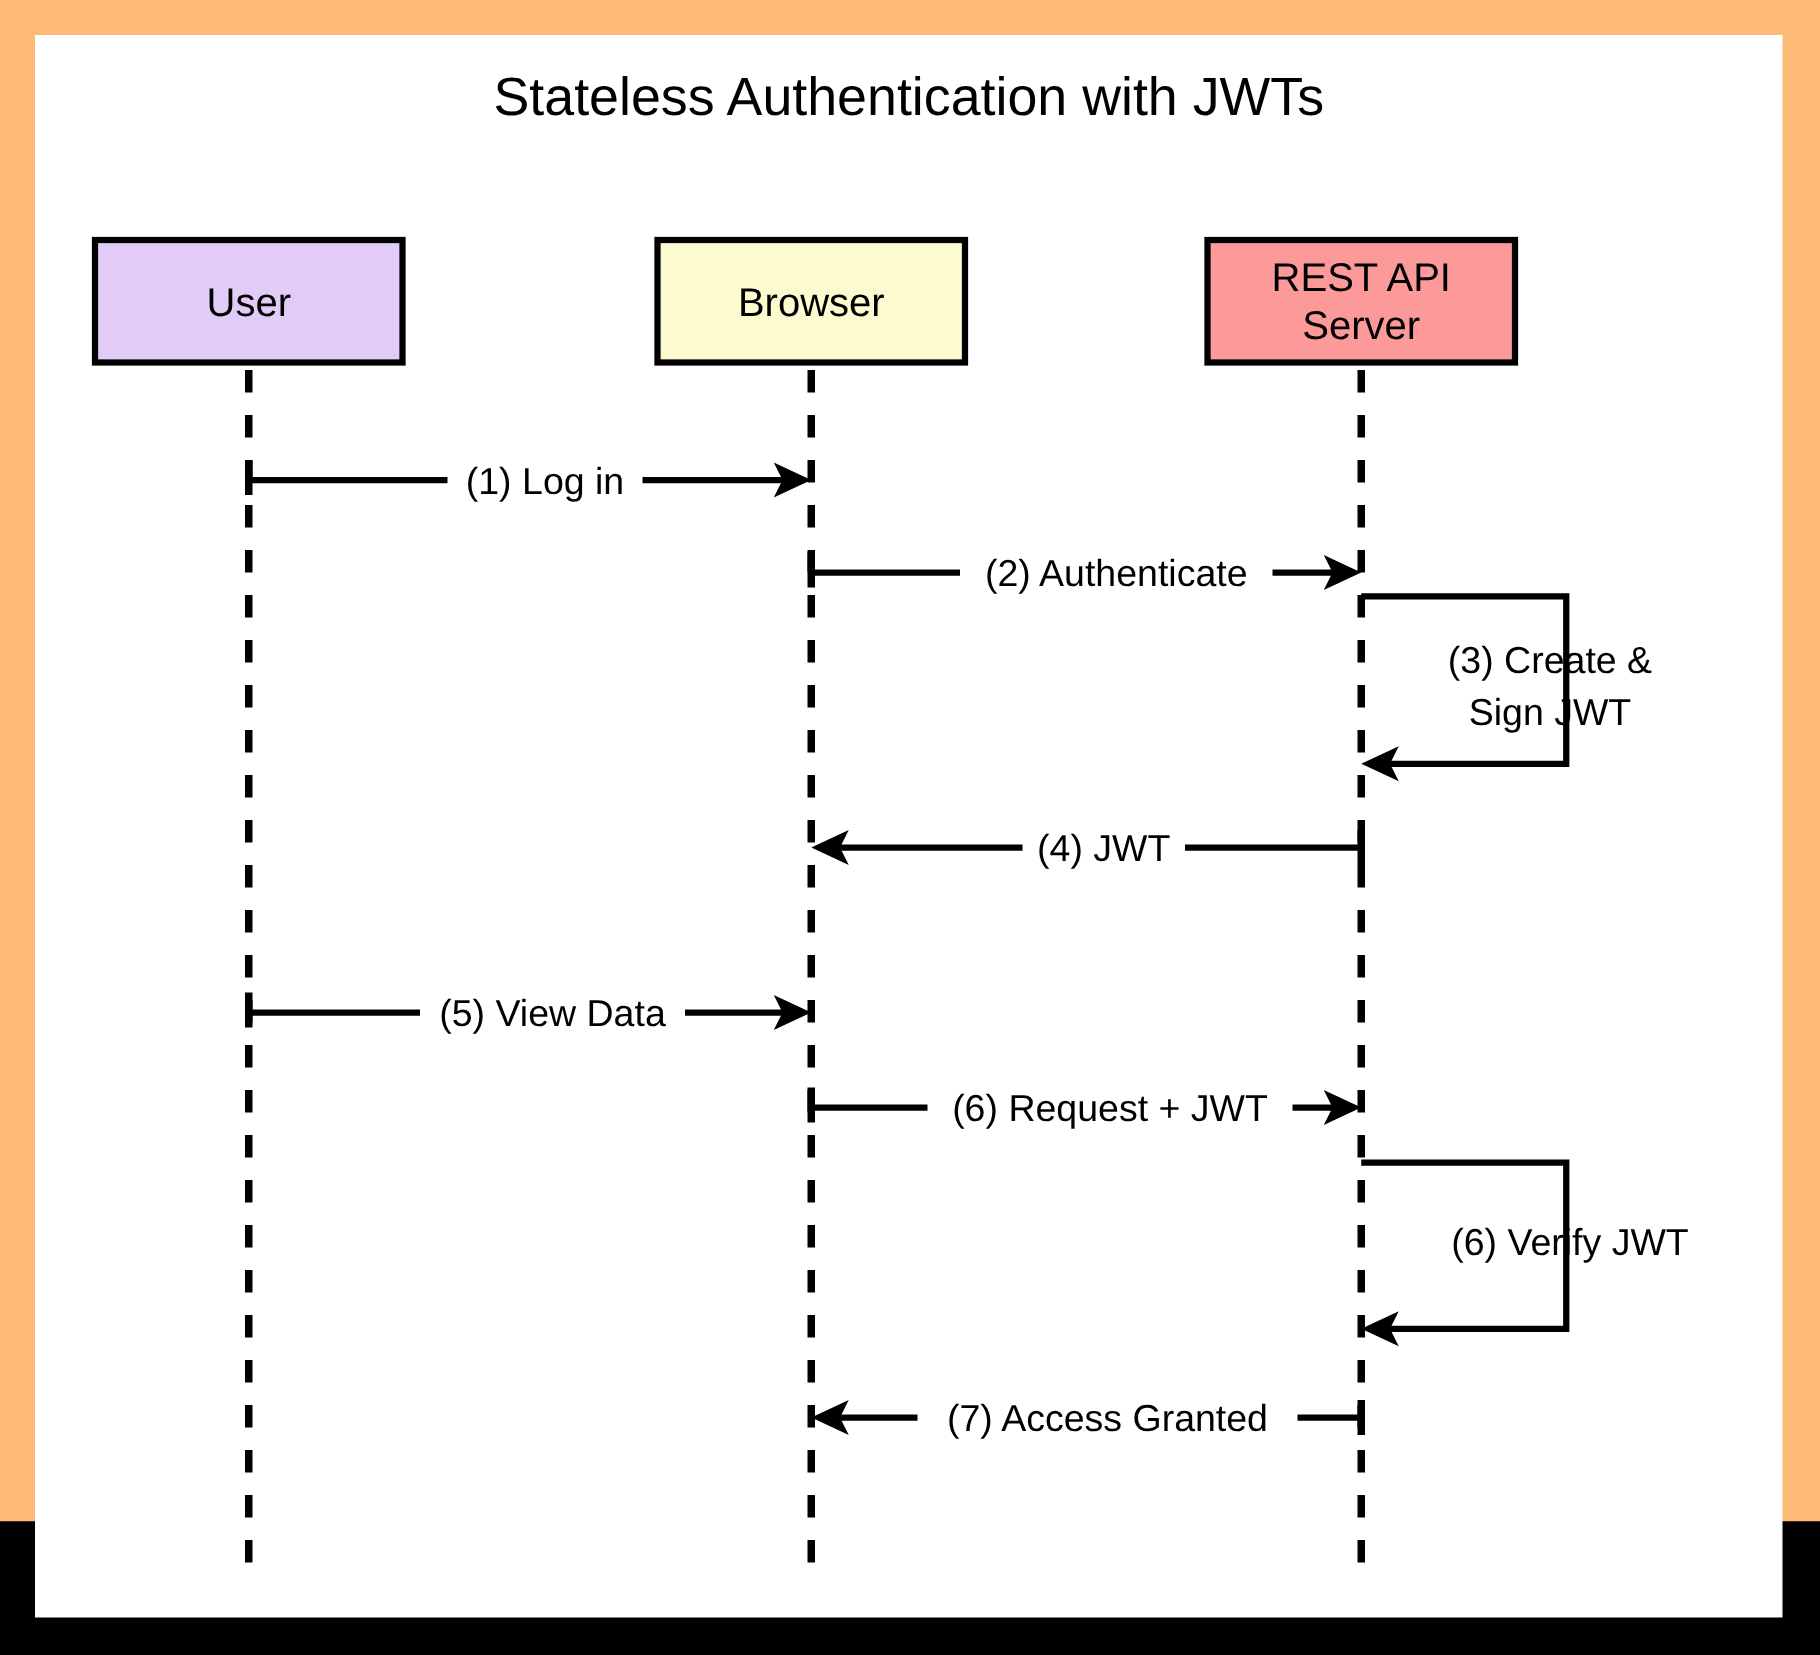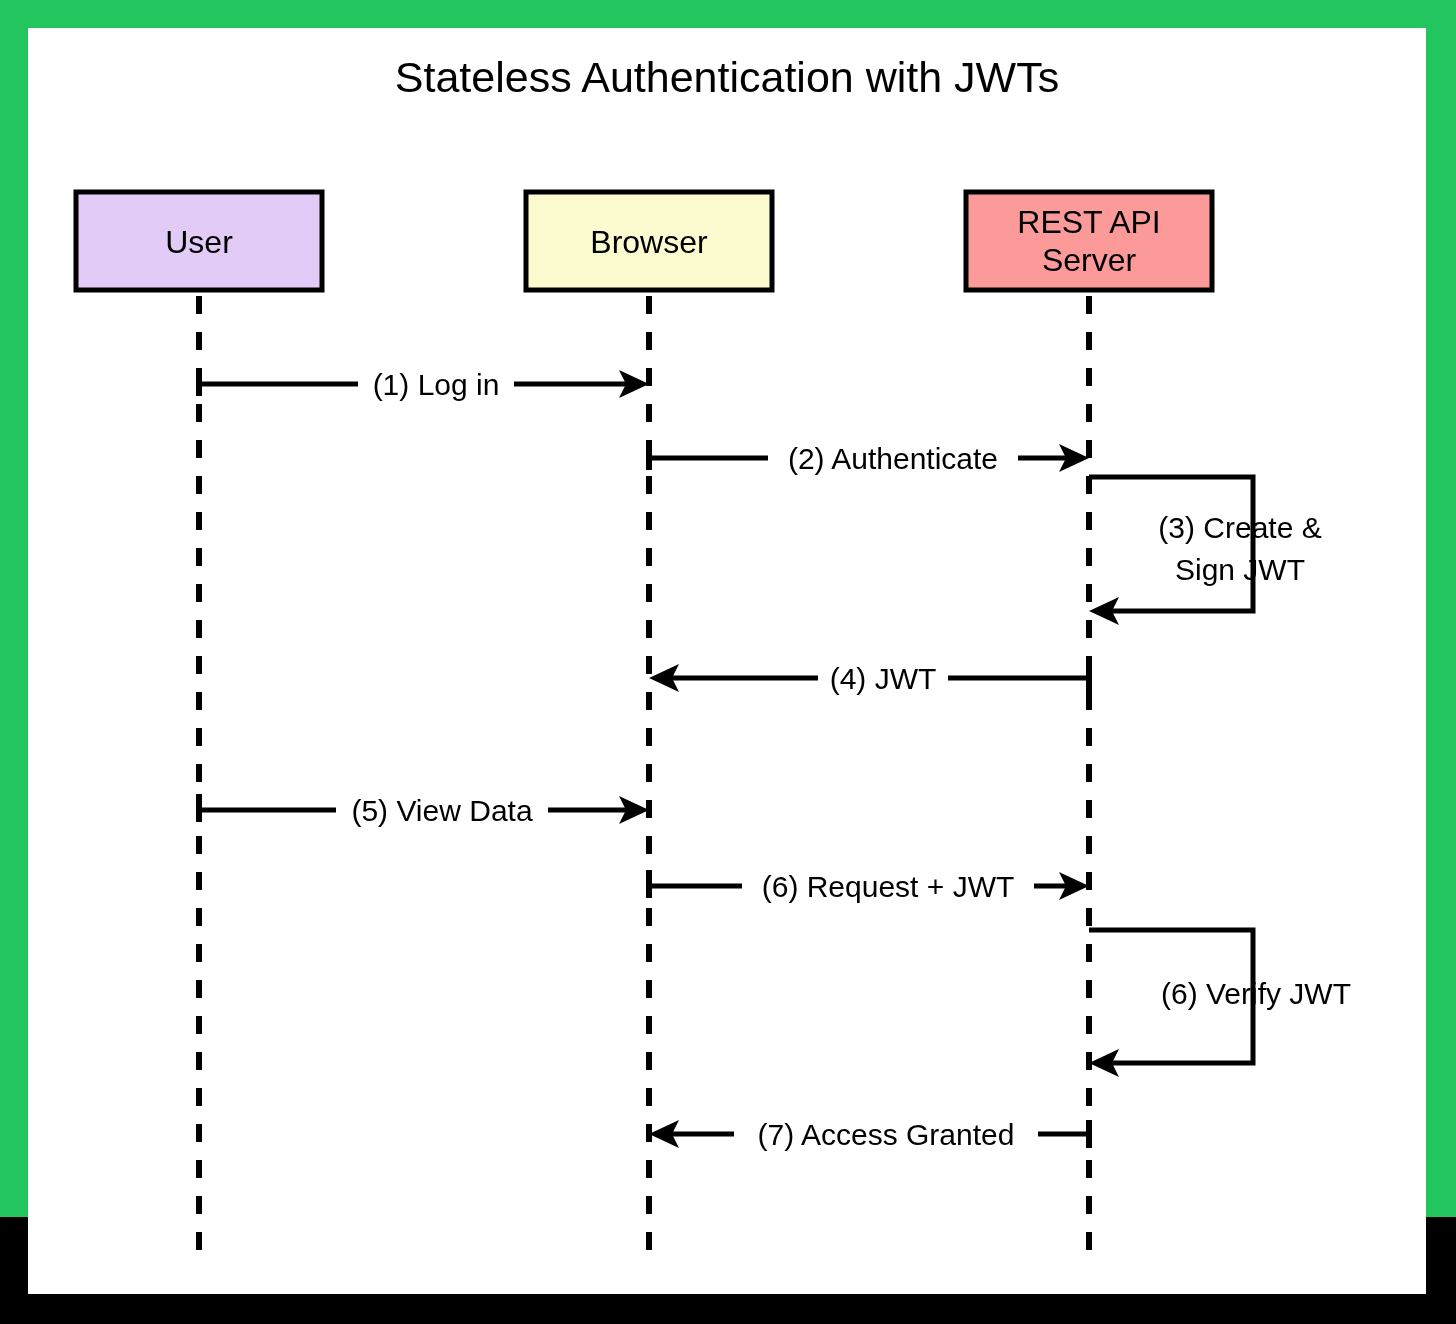--- a/index.html
+++ b/index.html
@@ -10,21 +10,21 @@
   body {
     width: 1456px;
     height: 1324px;
     font-family: "Liberation Sans", sans-serif;
   }
   #frame {
     position: absolute;
     left: 0; top: 0;
     width: 1456px;
     height: 1217px;
-    background: #22c55e;
+    background: #fdba74;
     box-sizing: border-box;
   }
   #canvas {
     position: absolute;
     left: 28px;
     top: 28px;
     width: 1398px;
     height: 1266px;
     background: #ffffff;
     overflow: hidden;

